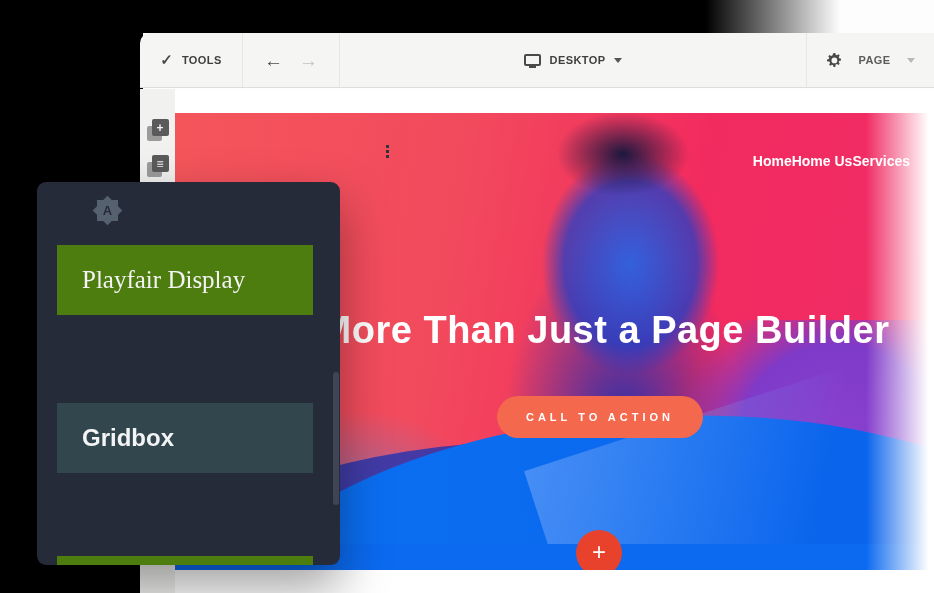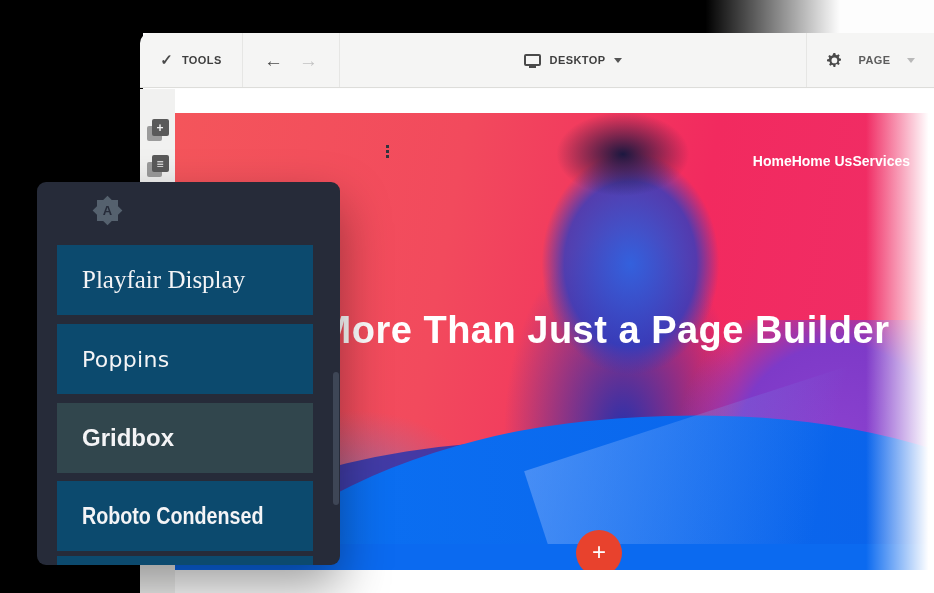--- a/index.html
+++ b/index.html
@@ -86,21 +86,21 @@
       display:flex; align-items:center; justify-content:center; padding-bottom:3px; }
 
   
   .font-panel { position:absolute; left:37px; top:182px; width:303px; height:383px; background:#262b39;
       border-radius:9px; box-shadow:0 22px 50px rgba(0,0,0,.38); overflow:hidden; z-index:5; }
   .fp-badge { position:absolute; left:58px; top:16px; width:25px; height:25px; }
   .fp-badge .sq { position:absolute; inset:2px; background:#55616e; }
   .fp-badge .sq.rot { transform:rotate(45deg); }
   .fp-badge .letter { position:absolute; inset:0; display:flex; align-items:center; justify-content:center;
       color:#262b39; font-size:13px; font-weight:700; }
-  .fp-item { position:absolute; left:20px; width:256px; height:70px; background:#0c4a6e; display:flex;
+  .fp-item { position:absolute; left:20px; width:256px; height:70px; background:#4d7c0f; display:flex;
       align-items:center; padding-left:25px; color:#f4f4f6; cursor:pointer; }
   .fp-item.selected { background:#31464d; }
   .f-playfair  { top:63px;  font-family:"Liberation Serif", serif; font-size:25px; font-weight:500; }
   .f-poppins   { top:142px; font-family:"DejaVu Sans", sans-serif; font-size:22px; font-weight:500; letter-spacing:.3px; }
   .f-roboto    { top:221px; font-family:"Liberation Sans", sans-serif; font-size:24px; font-weight:700; }
   .f-robotoc   { top:299px; font-family:"Liberation Sans", sans-serif; font-size:24px; font-weight:700; }
   .f-robotoc span { display:inline-block; transform:scaleX(.82); transform-origin:left center; }
   .fp-item.partial { top:374px; height:9px; }
   .fp-scrollthumb { position:absolute; left:296px; top:190px; width:6px; height:133px;
       background:#3e4656; border-radius:3px; cursor:pointer; }
@@ -169,37 +169,34 @@
                 <i></i>
               </span>
             <nav class="site-nav">
               <a>Home</a>
               <a>Home Us</a>
               <a>Services</a>
             </nav>
           </div>
 
           <div class="hero-heading">More Than Just a Page Builder</div>
+          <button class="cta-btn">CALL TO ACTION</button>
           <button class="fab">+</button>
 
           <div class="right-fade"></div>
         </div>
       </div>
     </div>
   </div>
 
   <div class="font-panel">
     <div class="fp-badge">
       <span class="sq"></span>
       <span class="sq rot"></span>
       <span class="letter">A</span>
     </div>
     <div class="fp-item f-playfair">Playfair Display</div>
-    <div class="fp-item f-poppins">Poppins</div>
     <div class="fp-item f-roboto selected">Gridbox</div>
-    <div class="fp-item f-robotoc">
-        <span>Roboto Condensed</span>
-      </div>
     <div class="fp-item partial"></div>
     <div class="fp-scrollthumb"></div>
   </div>
 
 </div>
 
 </body></html>

